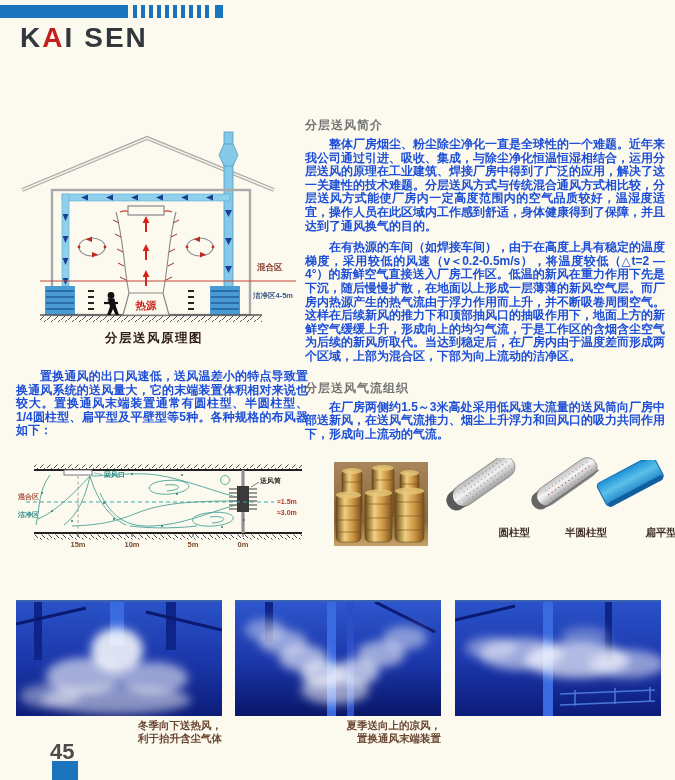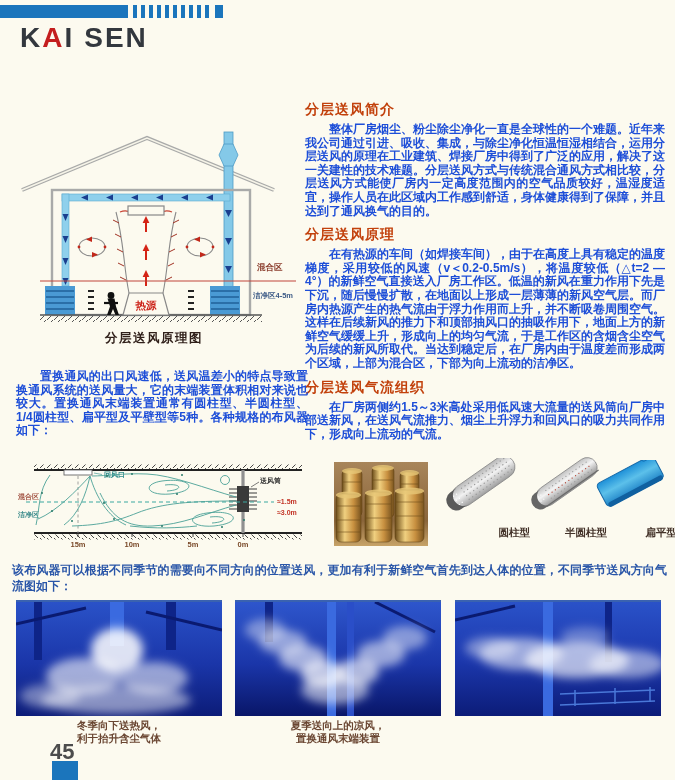--- a/index.html
+++ b/index.html
@@ -12,38 +12,38 @@
     background:repeating-linear-gradient(90deg,#1b75bc 0 4px,#fcfaef 4px 8px);}
   .bar-end{position:absolute;left:215px;top:5px;width:8px;height:13px;background:#1b75bc;}
   .logo{position:absolute;left:20px;top:22px;font-size:28px;font-weight:900;
     letter-spacing:2px;color:#33383e;display:flex;align-items:flex-end;}
   .logo .red{color:#c41e1e;}
   .logo .gap{width:10px;}
   .title{position:absolute;left:24px;top:60px;font-size:21px;font-weight:bold;
     color:#2e2018;letter-spacing:1.5px;}
 
   
-  .sec-h{font-size:14px;font-weight:bold;color:#c2410c;letter-spacing:1px;margin:0 0 4px 0;}
+  .sec-h{font-size:12px;font-weight:bold;color:#737373;letter-spacing:1px;margin:16px 0 4px 0;}
   .sec-p{font-size:12px;font-weight:bold;color:#1d4ed8;line-height:13.6px;
     text-indent:2em;text-align:justify;margin:0 0 8px 0;}
   .right-col{position:absolute;left:305px;top:101px;width:360px;}
   .left-sec{position:absolute;left:16px;top:370px;width:292px;}
 
   .blue-note{position:absolute;left:12px;top:562px;width:655px;font-size:12px;
     font-weight:bold;color:#2a56a8;line-height:16px;text-align:justify;}
 
   
   .fig{position:absolute;}
   .diff-label{position:absolute;top:526px;font-size:10.5px;font-weight:bold;color:#44332a;
     width:70px;text-align:right;}
 
   
   .photo{position:absolute;top:600px;width:206px;height:116px;border-top:2px solid #3a62b0;}
   .photo svg{display:block;}
-  .caption{position:absolute;top:719px;width:206px;text-align:center;font-size:10.5px;
+  .caption{position:absolute;top:719px;width:206px;text-align:right;font-size:10.5px;
     font-weight:bold;color:#6a4632;line-height:12.5px;}
 
   .pagenum{position:absolute;left:50px;top:739px;font-size:22px;font-weight:bold;color:#4c4c4c;}
   .pagesq{position:absolute;left:52px;top:761px;width:26px;height:19px;background:#1b75bc;}
 
   svg text{font-family:"Liberation Sans","DejaVu Sans",sans-serif;font-weight:bold;}
 </style>
 </head>
 <body>
 
@@ -198,21 +198,20 @@
       <path d="M95.5,188.5 h7 l1.5,8 l3,8.5 h-3.5 l-2.5,-6 l-2.5,6 h-3.5 l3,-8.5 z"></path>
       <line x1="92" y1="193" x2="106" y2="193" stroke="#101010" stroke-width="2.2"></line>
     </g>
 
     <text x="142" y="232" font-size="12.5" fill="#30201a" text-anchor="middle" letter-spacing="1.5">分层送风原理图</text>
   </svg>
 
   <div class="right-col">
     <div class="sec-h">分层送风简介</div>
     <p class="sec-p">整体厂房烟尘、粉尘除尘净化一直是全球性的一个难题。近年来我公司通过引进、吸收、集成，与除尘净化恒温恒湿相结合，运用分层送风的原理在工业建筑、焊接厂房中得到了广泛的应用，解决了这一关建性的技术难题。分层送风方式与传统混合通风方式相比较，分层送风方式能使厂房内一定高度范围内的空气品质较好，温湿度适宜，操作人员在此区域内工作感到舒适，身体健康得到了保障，并且达到了通风换气的目的。</p>
-    <div class="sec-h">分层送风原理</div>
     <p class="sec-p">在有热源的车间（如焊接车间），由于在高度上具有稳定的温度梯度，采用较低的风速（v＜0.2-0.5m/s），将温度较低（△t=2 — 4°）的新鲜空气直接送入厂房工作区。低温的新风在重力作用下先是下沉，随后慢慢扩散，在地面以上形成一层薄薄的新风空气层。而厂房内热源产生的热气流由于浮力作用而上升，并不断吸卷周围空气。这样在后续新风的推力下和顶部抽风口的抽吸作用下，地面上方的新鲜空气缓缓上升，形成向上的均匀气流，于是工作区的含烟含尘空气为后续的新风所取代。当达到稳定后，在厂房内由于温度差而形成两个区域，上部为混合区，下部为向上流动的洁净区。</p>
     <div class="sec-h">分层送风气流组织</div>
     <p class="sec-p">在厂房两侧约1.5～3米高处采用低风速大流量的送风筒向厂房中部送新风，在送风气流推力、烟尘上升浮力和回风口的吸力共同作用下，形成向上流动的气流。</p>
   </div>
 
   <div class="left-sec">
     <p class="sec-p" style="width:292px">置换通风的出口风速低，送风温差小的特点导致置换通风系统的送风量大，它的末端装置体积相对来说也较大。置换通风末端装置通常有圆柱型、半圆柱型、1/4圆柱型、扁平型及平壁型等5种。各种规格的布风器如下：</p>
   </div>
 
   <svg class="fig" style="left:12px;top:463px" width="325" height="92" viewBox="0 0 325 92">
@@ -405,21 +404,20 @@
       <rect x="0" y="-13" width="64" height="26" rx="4" fill="url(#cG3)" stroke="#1468a8" stroke-width="1"></rect>
       <rect x="1.5" y="9" width="61" height="5" rx="2.5" fill="#1060a0"></rect>
       <rect x="52" y="-17" width="10" height="6" rx="2" fill="#2a9ade" stroke="#1468a8" stroke-width="0.8"></rect>
     </g>
   </svg>
 
   <div class="diff-label" style="left:460px">圆柱型</div>
   <div class="diff-label" style="left:537px">半圆柱型</div>
   <div class="diff-label" style="left:607px">扁平型</div>
 
-  <div class="blue-note">该布风器可以根据不同季节的需要向不同方向的位置送风，更加有利于新鲜空气首先到达人体的位置，不同季节送风方向气流图如下：</div>
 
   <div class="photo" style="left:16px">
     <svg width="206" height="114" viewBox="0 0 206 114">
       <defs>
         <linearGradient id="pB1" x1="0" y1="0" x2="0" y2="1">
           <stop offset="0" stop-color="#2a52c8"></stop>
             <stop offset="0.55" stop-color="#1a35a8"></stop>
           <stop offset="1" stop-color="#0c1c78"></stop>
         </linearGradient>
         <filter id="bl1" x="-40%" y="-40%" width="180%" height="180%">

